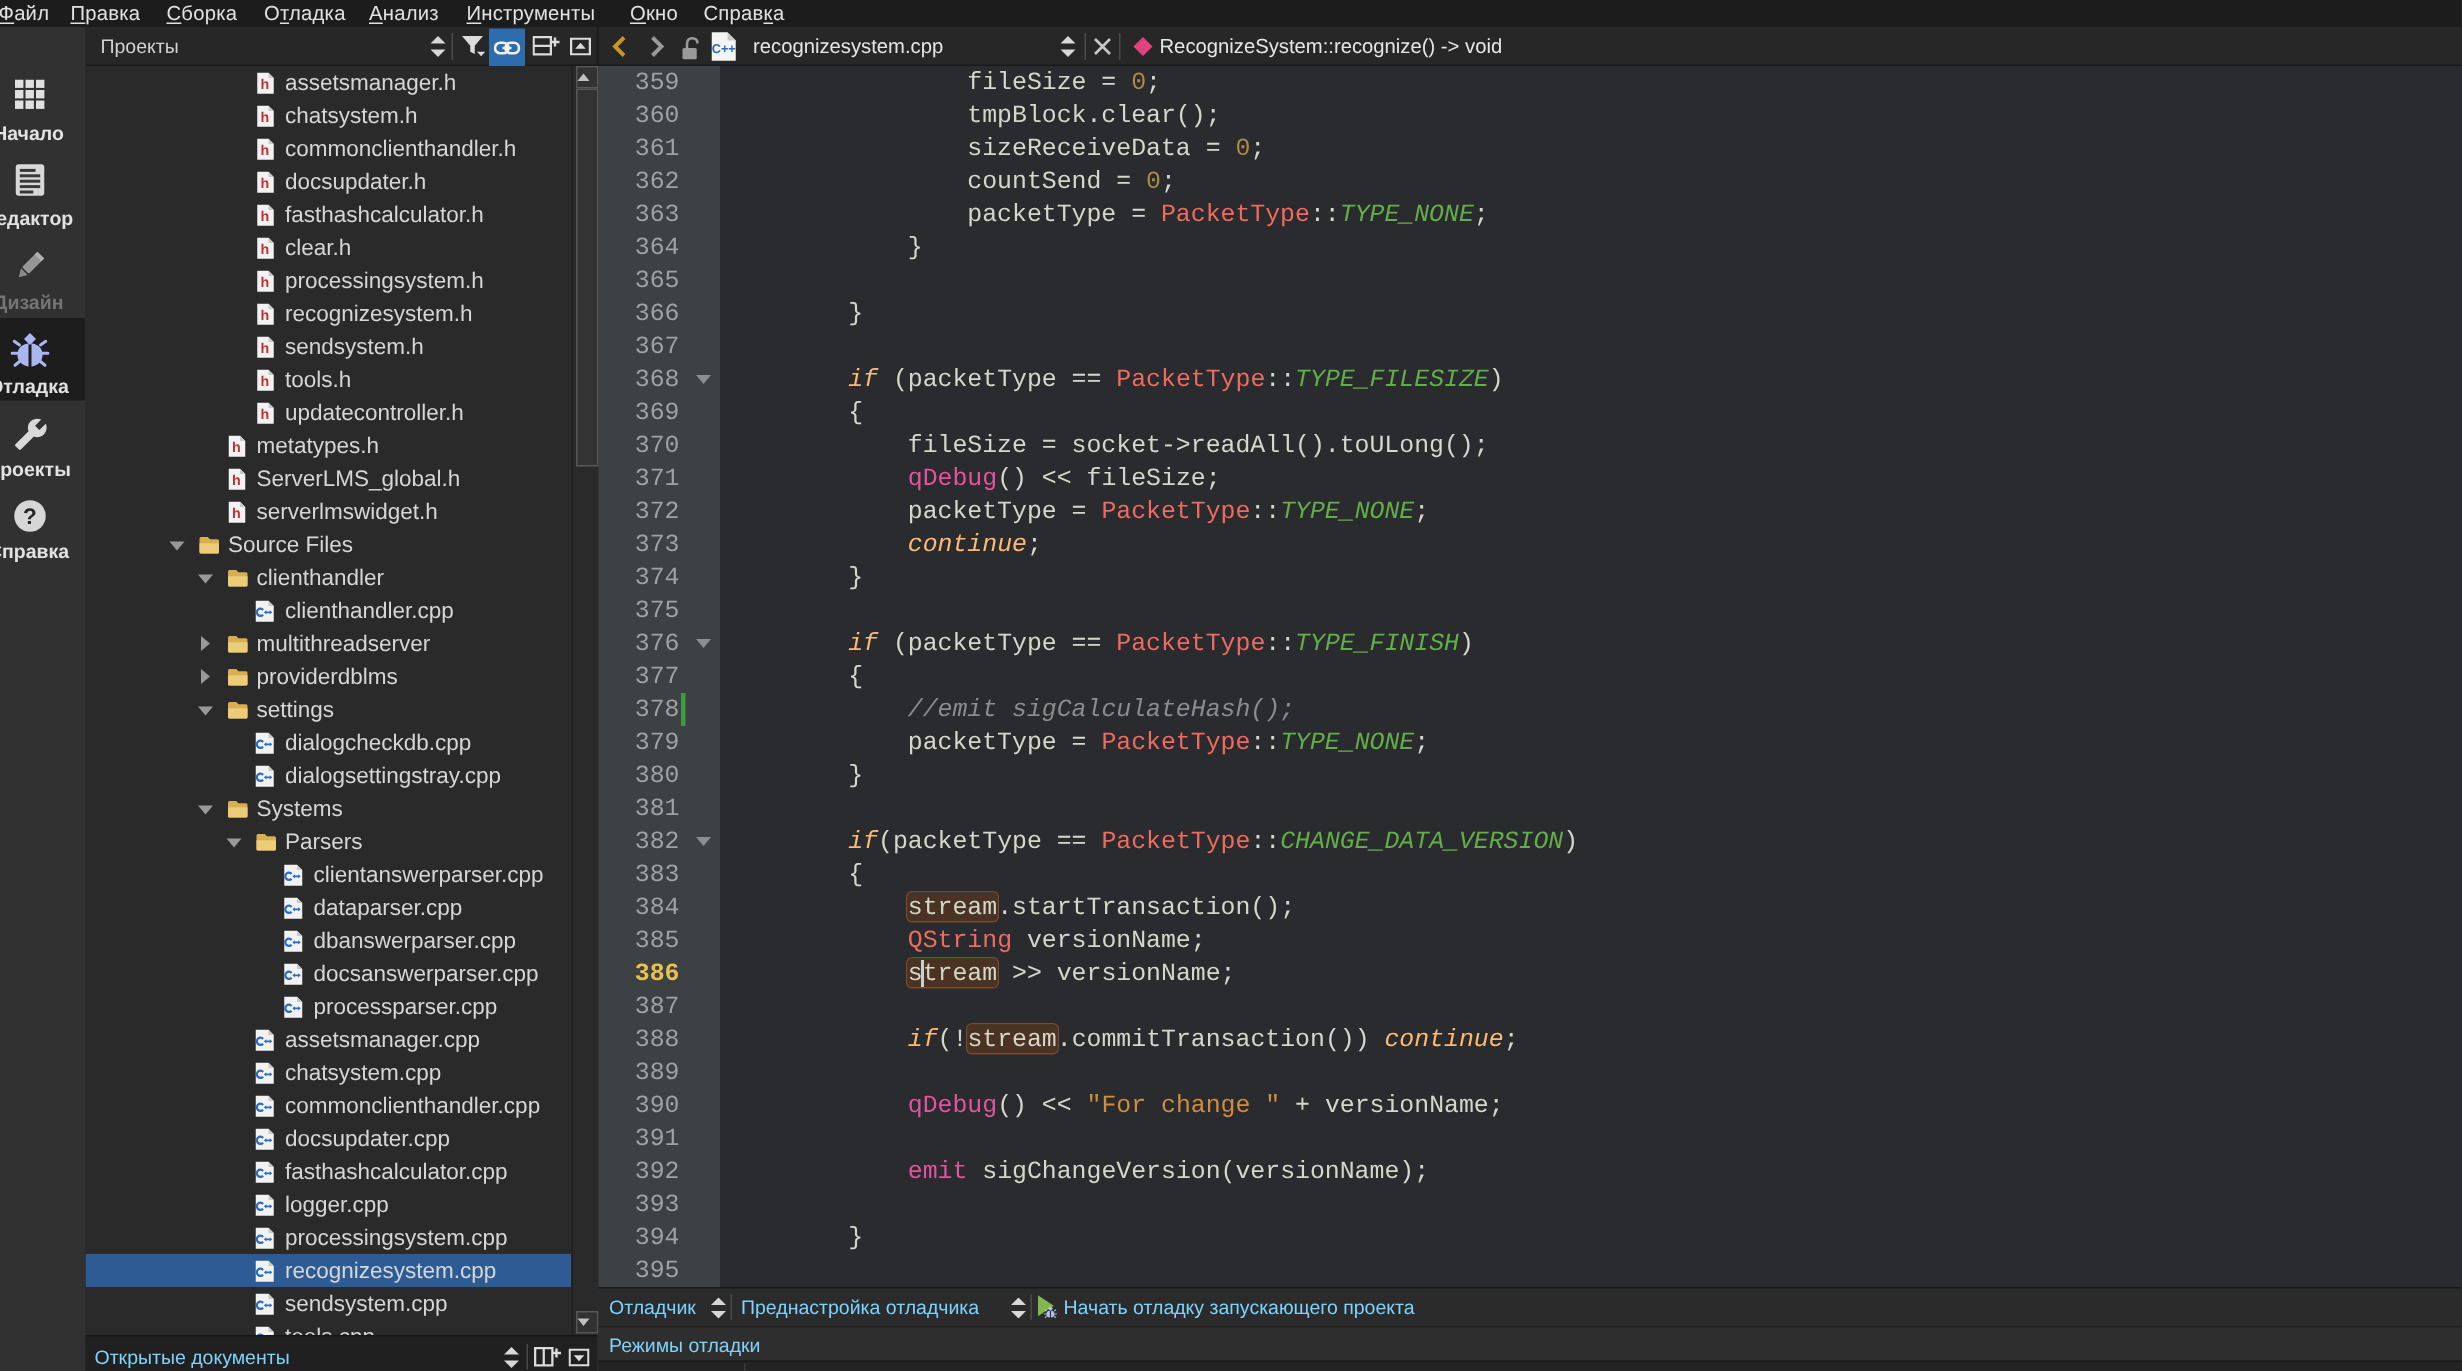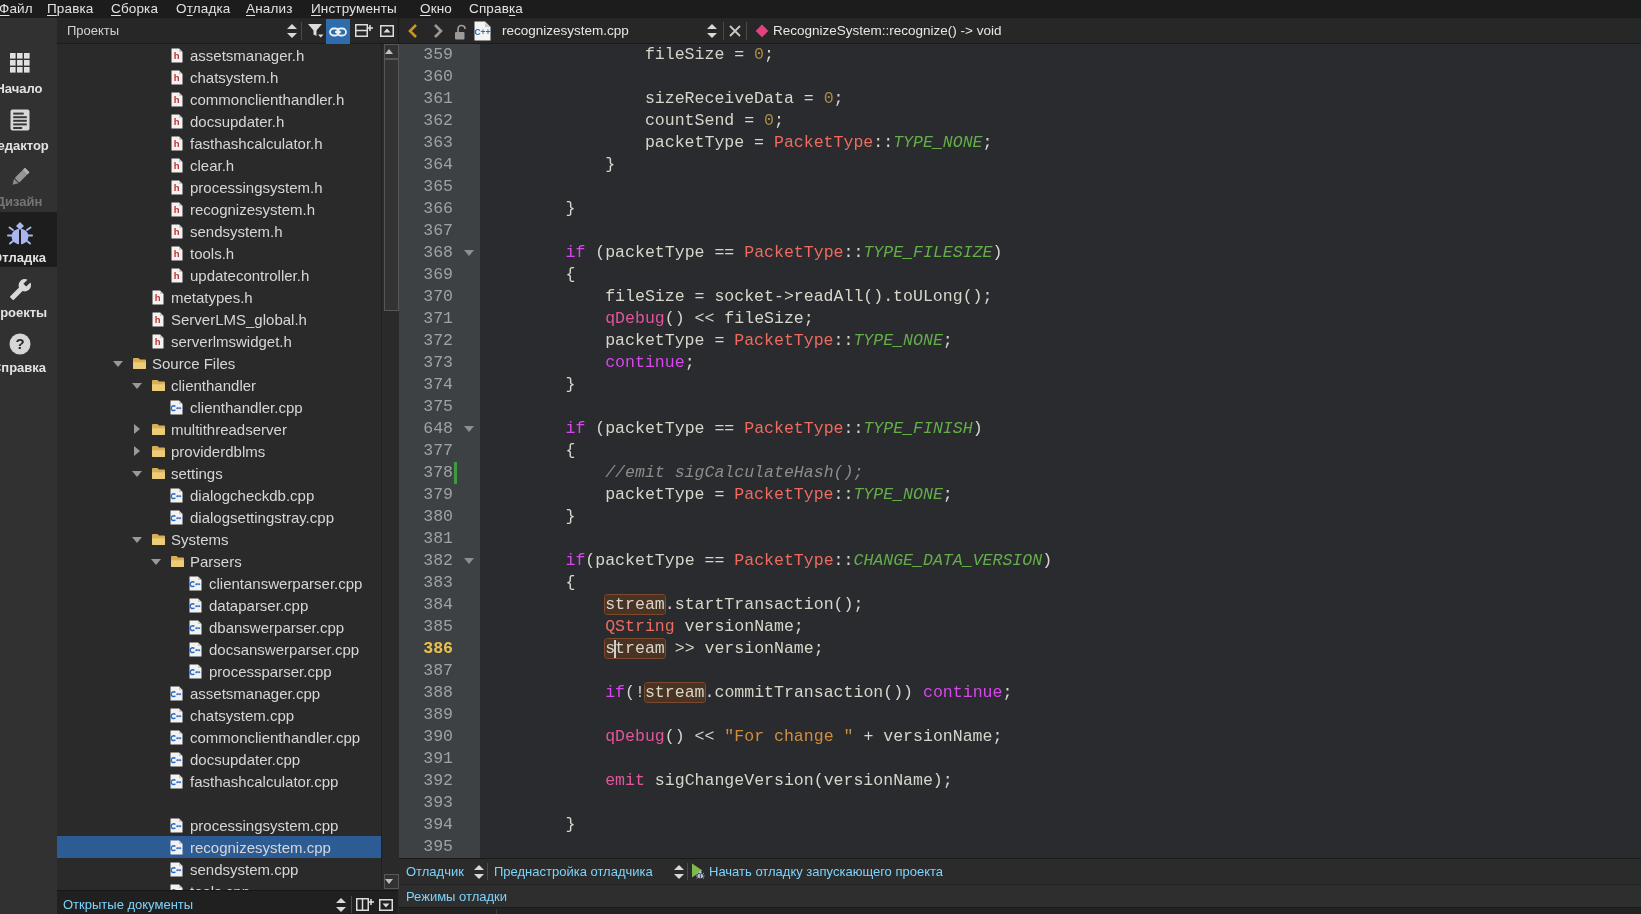--- a/index.html
+++ b/index.html
@@ -30,21 +30,21 @@
 #sbar{left:381px;top:44px;width:18px;height:846px;background:#2a2a2a;border-left:1px solid #1f1f1f}
 .sbtn{position:absolute;left:2px;width:15px;height:15px;background:#323232;border:1px solid #575757}
 .sthumb{position:absolute;left:2px;top:15px;width:15px;height:252px;background:#333333;border:1px solid #575757}
 .sarr{position:absolute;left:3px;width:0;height:0}
 
 #gutter{left:399px;top:44px;width:81px;height:814px;background:#3e4143}
 .row{position:absolute;left:0;width:1510px;height:22px;font-family:"Liberation Mono",monospace;font-size:16.56px;line-height:22px}
 .num{position:absolute;left:399px;width:54px;text-align:right;color:#9fa1a3}
 .num.cur{color:#e8c24e;font-weight:bold}
 .code{position:absolute;left:486px;white-space:pre;color:#d6d6ca}
-.k{color:#d946ef;}
+.k{color:#fdba74;font-style:italic}
 .t{color:#ee6b60}
 .e{color:#63ae48;font-style:italic}
 .m{color:#e2559c}
 .s{color:#d18d3f}
 .n{color:#aa8a44}
 .c{color:#8c8c8c;font-style:italic}
 .hl{background:#4a3322;box-shadow:0 0 0 1px #7c4a2e;border-radius:3px}
 .fold{position:absolute;left:464px;width:0;height:0;border-left:5.5px solid transparent;border-right:5.5px solid transparent;border-top:6px solid #8e8e8e}
 
 #dbgbar{left:399px;top:858px;width:1242px;height:26px;background:#2b2b2b;border-top:1px solid #1a1a1a}
@@ -458,20 +458,29 @@
 </div>
 <div class="trow" style="top:726px">
 <svg class="abs" style="left:113px;top:3.5px" width="13" height="15" viewBox="0 0 13 15">
         <path d="M0.5 0.5 L9 0.5 L12.5 4 L12.5 14.5 L0.5 14.5 Z" fill="#f2f2f2"></path>
         <path d="M9 0.5 L9 4 L12.5 4 Z" fill="#c9c9c9"></path>
         <path d="M5.4 6.6 A2.4 2.4 0 1 0 5.4 9.8" fill="none" stroke="#2b6cc4" stroke-width="1.5"></path>
         <path d="M5.9 8.2 L7.6 6.8 L7.6 7.6 L9.8 7.6 L9.8 6.8 L11.5 8.2 L9.8 9.6 L9.8 8.8 L7.6 8.8 L7.6 9.6 Z" fill="#2b6cc4"></path>
       </svg>
 <span class="tlbl" style="left:133px">fasthashcalculator.cpp</span>
 </div>
+<div class="trow" style="top:748px">
+<svg class="abs" style="left:113px;top:3.5px" width="13" height="15" viewBox="0 0 13 15">
+        <path d="M0.5 0.5 L9 0.5 L12.5 4 L12.5 14.5 L0.5 14.5 Z" fill="#f2f2f2"></path>
+        <path d="M9 0.5 L9 4 L12.5 4 Z" fill="#c9c9c9"></path>
+        <path d="M5.4 6.6 A2.4 2.4 0 1 0 5.4 9.8" fill="none" stroke="#2b6cc4" stroke-width="1.5"></path>
+        <path d="M5.9 8.2 L7.6 6.8 L7.6 7.6 L9.8 7.6 L9.8 6.8 L11.5 8.2 L9.8 9.6 L9.8 8.8 L7.6 8.8 L7.6 9.6 Z" fill="#2b6cc4"></path>
+      </svg>
+<span class="tlbl" style="left:133px">logger.cpp</span>
+</div>
 <div class="trow" style="top:770px">
 <svg class="abs" style="left:113px;top:3.5px" width="13" height="15" viewBox="0 0 13 15">
         <path d="M0.5 0.5 L9 0.5 L12.5 4 L12.5 14.5 L0.5 14.5 Z" fill="#f2f2f2"></path>
         <path d="M9 0.5 L9 4 L12.5 4 Z" fill="#c9c9c9"></path>
         <path d="M5.4 6.6 A2.4 2.4 0 1 0 5.4 9.8" fill="none" stroke="#2b6cc4" stroke-width="1.5"></path>
         <path d="M5.9 8.2 L7.6 6.8 L7.6 7.6 L9.8 7.6 L9.8 6.8 L11.5 8.2 L9.8 9.6 L9.8 8.8 L7.6 8.8 L7.6 9.6 Z" fill="#2b6cc4"></path>
       </svg>
 <span class="tlbl" style="left:133px">processingsystem.cpp</span>
 </div>
 <div class="trow sel" style="top:792px">
@@ -509,20 +518,21 @@
 <div class="sbtn" style="top:830px"></div>
 <div class="sarr" style="top:835px;border-left:4.5px solid transparent;border-right:4.5px solid transparent;border-top:5px solid #c0c0c0"></div>
 </div>
 <div id="gutter" class="abs"></div>
 <div class="row" style="top:44px">
     <span class="num">359</span>
     <span class="code">                fileSize = <span class="n">0</span>;</span>
   </div>
 <div class="row" style="top:66px">
     <span class="num">360</span>
+    <span class="code">                tmpBlock.clear();</span>
   </div>
 <div class="row" style="top:88px">
     <span class="num">361</span>
     <span class="code">                sizeReceiveData = <span class="n">0</span>;</span>
   </div>
 <div class="row" style="top:110px">
     <span class="num">362</span>
     <span class="code">                countSend = <span class="n">0</span>;</span>
   </div>
 <div class="row" style="top:132px">
@@ -571,21 +581,21 @@
   </div>
 <div class="row" style="top:374px">
     <span class="num">374</span>
     <span class="code">        }</span>
   </div>
 <div class="row" style="top:396px">
     <span class="num">375</span>
     <span class="code"></span>
   </div>
 <div class="row" style="top:418px">
-    <span class="num">648</span>
+    <span class="num">376</span>
     <span class="code">        <span class="k">if</span> (packetType == <span class="t">PacketType</span>::<span class="e">TYPE_FINISH</span>)</span>
   </div>
 <div class="row" style="top:440px">
     <span class="num">377</span>
     <span class="code">        {</span>
   </div>
 <div class="row" style="top:462px">
     <span class="num">378</span>
     <span class="code">            <span class="c">//emit sigCalculateHash();</span></span>
   </div>

